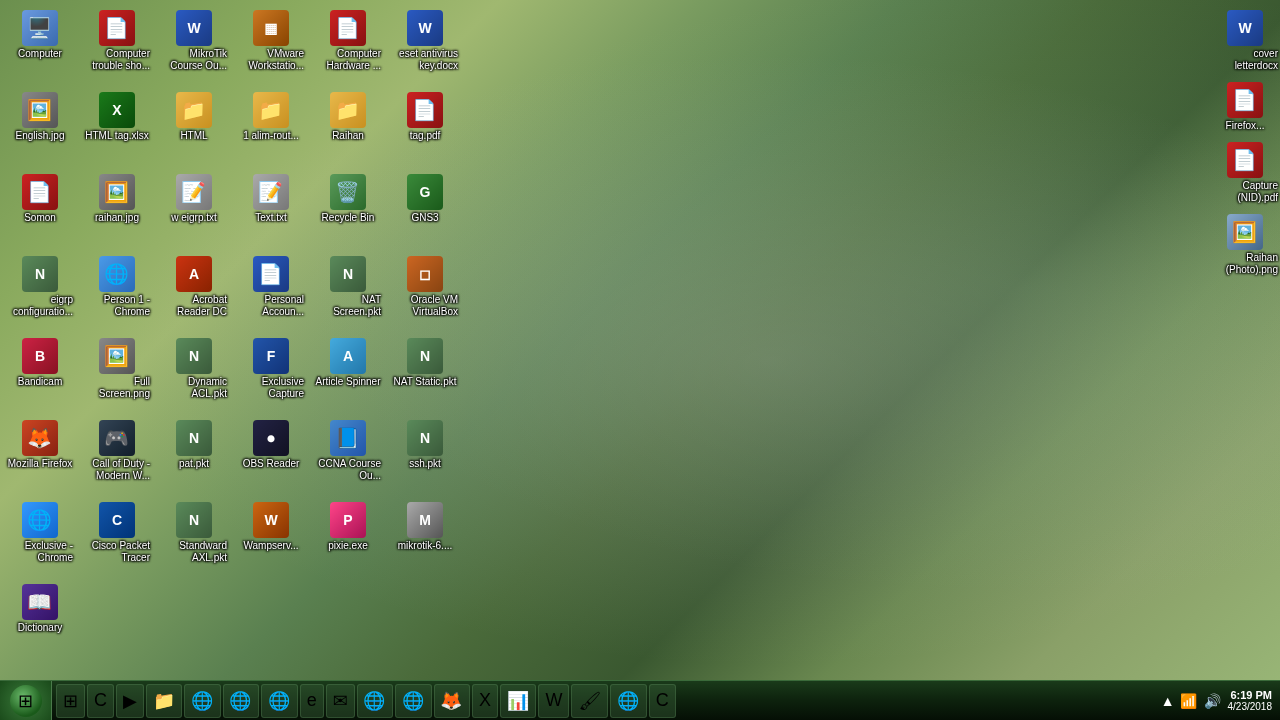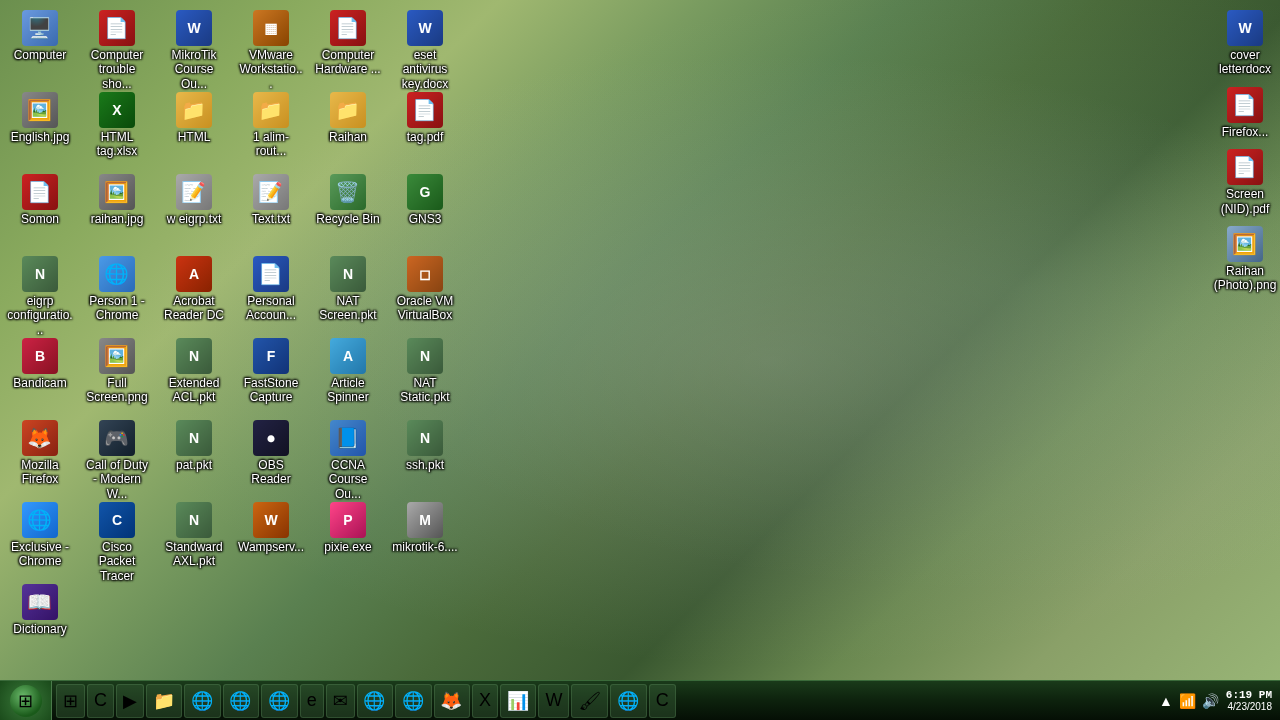--- a/index.html
+++ b/index.html
@@ -59,23 +59,23 @@
       width: 36px;
       height: 36px;
       display: flex;
       align-items: center;
       justify-content: center;
       font-size: 24px;
       margin-bottom: 2px;
       flex-shrink: 0;
     }
     .icon-label {
-      font-size: 12px;
+      font-size: 10px;
       color: white;
-      text-align: center;
+      text-align: right;
       text-shadow: 1px 1px 2px black, -1px -1px 2px black, 1px -1px 2px black, -1px 1px 2px black;
       line-height: 1.2;
       word-break: break-word;
       max-width: 68px;
     }
     
     #right-icons {
       position: absolute;
       top: 0;
       right: 0;
@@ -152,21 +152,20 @@
       cursor: pointer;
     }
     #clock {
       color: white;
       font-size: 11px;
       text-align: right;
       cursor: pointer;
     }
     .clock-time {
       font-weight: bold;
-      font-family: Liberation Mono, monospace;
     }
     .clock-date {
       font-size: 10px;
     }
     
     .icon-box {
       width: 36px;
       height: 36px;
       border-radius: 4px;
       display: flex;
@@ -367,27 +366,27 @@
       <div class="desktop-icon">
         <div class="icon-img">
           <div class="icon-box ic-gray">🖼️</div>
         </div>
         <div class="icon-label">Full Screen.png</div>
       </div>
       <div class="desktop-icon">
         <div class="icon-img">
           <div class="icon-box ic-nat" style="font-size: 14px; font-weight: bold; color: white; font-family: Arial, sans-serif;">N</div>
         </div>
-        <div class="icon-label">Extended ACL.pkt</div>
+        <div class="icon-label">Dynamic ACL.pkt</div>
       </div>
       <div class="desktop-icon">
         <div class="icon-img">
           <div class="icon-box ic-faststone" style="font-size: 14px; font-weight: bold; color: white; font-family: Arial, sans-serif;">F</div>
         </div>
-        <div class="icon-label">FastStone Capture</div>
+        <div class="icon-label">Exclusive Capture</div>
       </div>
       <div class="desktop-icon">
         <div class="icon-img">
           <div class="icon-box ic-article" style="font-size: 14px; font-weight: bold; color: white; font-family: Arial, sans-serif;">A</div>
         </div>
         <div class="icon-label">Article Spinner</div>
       </div>
       <div class="desktop-icon">
         <div class="icon-img">
           <div class="icon-box ic-nat" style="font-size: 14px; font-weight: bold; color: white; font-family: Arial, sans-serif;">N</div>
@@ -484,21 +483,21 @@
       <div class="desktop-icon">
         <div class="icon-img">
           <div class="icon-box ic-raihan">📄</div>
         </div>
         <div class="icon-label">Firefox...</div>
       </div>
       <div class="desktop-icon">
         <div class="icon-img">
           <div class="icon-box ic-raihan">📄</div>
         </div>
-        <div class="icon-label">Screen (NID).pdf</div>
+        <div class="icon-label">Capture (NID).pdf</div>
       </div>
       <div class="desktop-icon">
         <div class="icon-img">
           <div class="icon-box ic-photo">🖼️</div>
         </div>
         <div class="icon-label">Raihan (Photo).png</div>
       </div>
     </div>
 
   <div id="taskbar">

